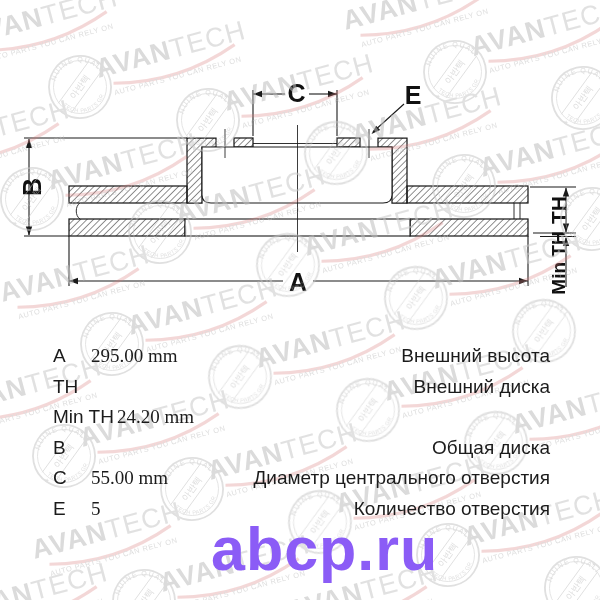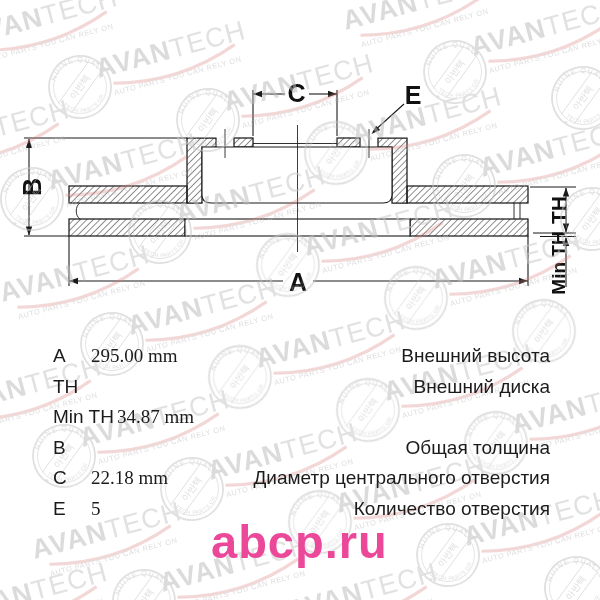--- a/index.html
+++ b/index.html
@@ -4,22 +4,22 @@
 <style>
   html,body{margin:0;padding:0;}
   body{
     width:600px;height:600px;position:relative;overflow:hidden;
     background:#ffffff;font-family:"Liberation Sans",sans-serif;
   }
   #drawing-layer{position:absolute;left:0;top:0;z-index:1;}
   #watermark-layer{position:absolute;left:0;top:0;z-index:2;pointer-events:none;}
   #site-watermark{
     position:absolute;left:211px;top:514px;z-index:2;
-    font-size:47px;font-weight:bold;letter-spacing:1px;
-    color:#ec4899;z-index:2;
+    font-size:61px;font-weight:bold;letter-spacing:1px;
+    color:#8b5cf6;z-index:2;
   }
   #spec-table{
     position:absolute;left:53px;top:341px;width:497px;z-index:3;
     color:#1b1b1b;
   }
   .spec-row{display:flex;align-items:center;height:30.5px;font-size:19px;}
   .spec-label{min-width:35px;padding-right:3px;white-space:nowrap;}
   .spec-value{white-space:nowrap;font-family:Liberation Serif, serif;}
   .spec-desc{margin-left:auto;white-space:nowrap;}
   svg text{font-family:"Liberation Sans",sans-serif;}
@@ -197,29 +197,29 @@
     <span class="spec-label">A</span>
     <span class="spec-value">295.00 mm</span>
     <span class="spec-desc">Внешний высота</span>
   </div>
   <div class="spec-row">
     <span class="spec-label">TH</span>
     <span class="spec-desc">Внешний диска</span>
   </div>
   <div class="spec-row">
     <span class="spec-label">Min TH</span>
-    <span class="spec-value">34.87 mm</span>
+    <span class="spec-value">24.20 mm</span>
   </div>
   <div class="spec-row">
     <span class="spec-label">B</span>
-    <span class="spec-desc">Общая толщина</span>
+    <span class="spec-desc">Общая диска</span>
   </div>
   <div class="spec-row">
     <span class="spec-label">C</span>
-    <span class="spec-value">22.18 mm</span>
+    <span class="spec-value">55.00 mm</span>
     <span class="spec-desc">Диаметр центрального отверстия</span>
   </div>
   <div class="spec-row">
     <span class="spec-label">E</span>
     <span class="spec-value">5</span>
     <span class="spec-desc">Количество отверстия</span>
   </div>
 </div>
 
 </body></html>

